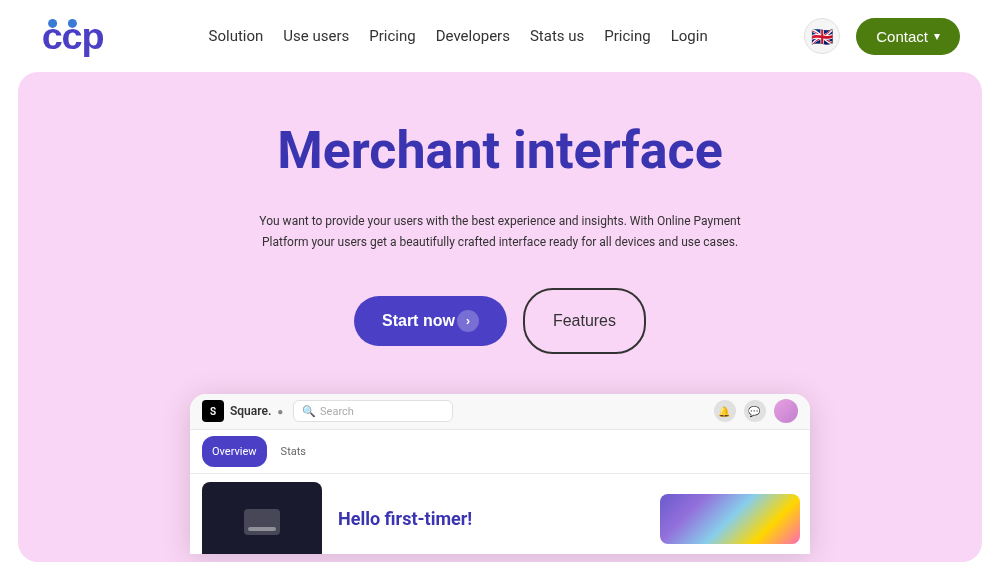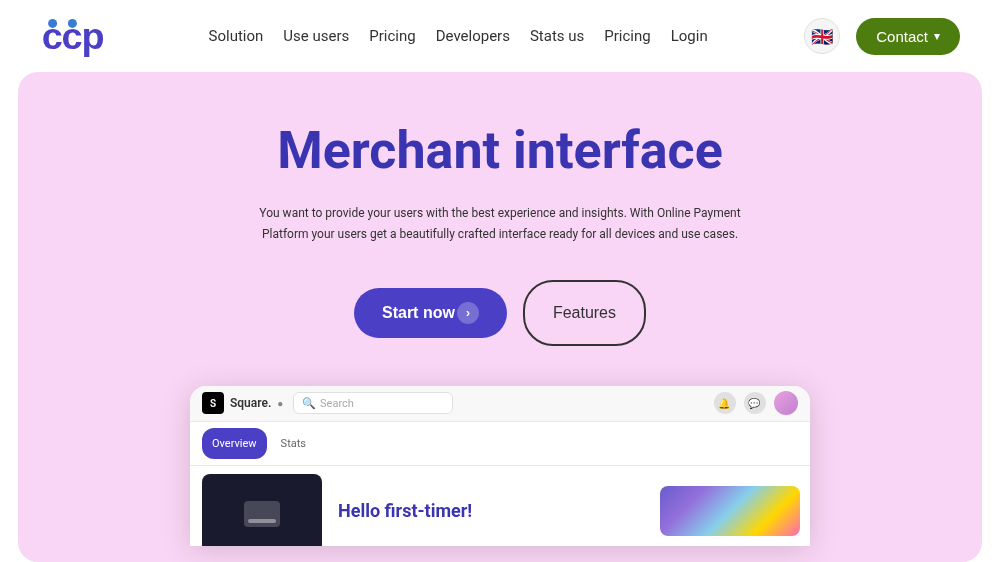--- a/index.html
+++ b/index.html
@@ -98,21 +98,21 @@
       position: relative;
       height: 490px;
       overflow: hidden;
     }
 
     .hero-title {
       font-size: 52px;
       font-weight: 700;
       color: #3a34b0;
       text-align: center;
-      margin-bottom: 24px;
+      margin-bottom: 32px;
       line-height: 1.1;
     }
 
     .hero-description {
       font-size: 12px;
       color: #333;
       text-align: center;
       max-width: 520px;
       line-height: 1.7;
       margin-bottom: 36px;

